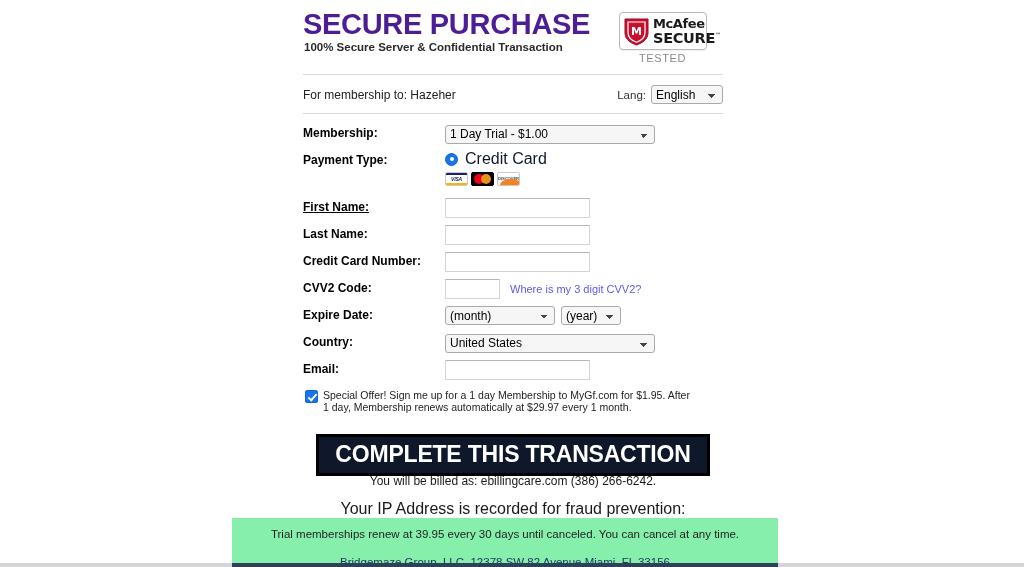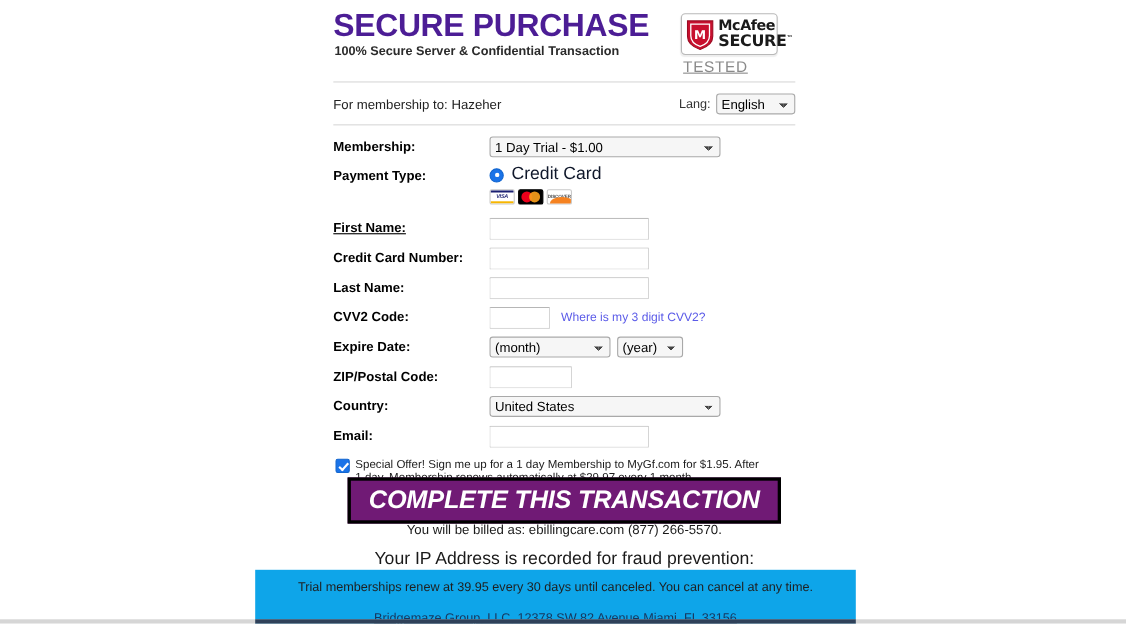--- a/index.html
+++ b/index.html
@@ -96,26 +96,25 @@
     color: #1a1a1a;
     letter-spacing: -0.3px;
     margin-top: 1px;
     font-family: "DejaVu Sans", sans-serif;
   }
   .mc-tm {
     font-size: 6px;
     vertical-align: super;
   }
   .tested {
-    font-size: 14px;
+    font-size: 11px;
     color: #8a8a8a;
     letter-spacing: 0.6px;
     margin-top: 2px;
-    margin-left: 2px;
-    text-decoration: underline;
+    margin-left: 20px;
   }
 
   .hrule {
     position: absolute;
     left: 303px;
     top: 74px;
     width: 420px;
     height: 1px;
     background: #d8d8d8;
   }
@@ -362,31 +361,30 @@
   
   .submit-wrap {
     position: absolute;
     left: 303px;
     top: 434px;
     width: 420px;
     text-align: center;
   }
   .submit-btn {
     display: inline-block;
-    background: #701a75;
+    background: #0f172a;
     border: 3px solid #000;
     color: #ffffff;
     font-size: 23px;
     font-weight: bold;
     letter-spacing: -0.2px;
     padding: 4px 16px 6px 16px;
     line-height: 26px;
     font-family: "Liberation Sans", sans-serif;
     cursor: pointer;
-    font-style: italic;
   }
 
   .billing {
     position: absolute;
     left: 303px;
     top: 474px;
     width: 420px;
     text-align: center;
     font-size: 12px;
     color: #1a1a1a;
@@ -401,21 +399,21 @@
     color: #1a1a1a;
   }
 
   
   .grayfoot {
     position: absolute;
     left: 232px;
     top: 518px;
     width: 546px;
     height: 49px;
-    background: #0ea5e9;
+    background: #86efac;
     box-sizing: border-box;
   }
   .gf-line1 {
     position: absolute;
     left: 0; right: 0;
     top: 10px;
     text-align: center;
     font-size: 11.5px;
     color: #1f1f1f;
   }
@@ -528,28 +526,28 @@
     </div>
 
     <div class="row" style="margin-top:12px;text-decoration:underline;">
       <div class="lbl">First Name:</div>
       <div class="fld">
         <input class="ui-text" style="width: 145px;" type="text" value="">
       </div>
     </div>
 
     <div class="row">
-      <div class="lbl">Credit Card Number:</div>
+      <div class="lbl">Last Name:</div>
       <div class="fld">
         <input class="ui-text" style="width: 145px;" type="text" value="">
       </div>
     </div>
 
     <div class="row">
-      <div class="lbl">Last Name:</div>
+      <div class="lbl">Credit Card Number:</div>
       <div class="fld">
         <input class="ui-text" style="width: 145px;" type="text" value="">
       </div>
     </div>
 
     <div class="row">
       <div class="lbl">CVV2 Code:</div>
       <div class="fld cvv-line">
         <input class="ui-text" style="width: 55px;" type="text" value="">
         <a class="cvv-link" href="#">Where is my 3 digit CVV2?</a>
@@ -561,26 +559,20 @@
       <div class="fld expire-line">
         <select class="ui-select" style="width:110px;">
           <option>(month)</option>
         </select>
         <select class="ui-select" style="width:60px;">
           <option>(year)</option>
         </select>
       </div>
     </div>
 
-    <div class="row">
-      <div class="lbl">ZIP/Postal Code:</div>
-      <div class="fld">
-        <input class="ui-text" style="width: 75px;" type="text" value="">
-      </div>
-    </div>
 
     <div class="row">
       <div class="lbl">Country:</div>
       <div class="fld">
         <select class="ui-select" style="width:210px;">
           <option>United States</option>
         </select>
       </div>
     </div>
 
@@ -594,21 +586,21 @@
     <div class="offer-row">
       <span class="chk"></span>
       <span class="offer-text">Special Offer! Sign me up for a 1 day Membership to MyGf.com for $1.95. After 1 day, Membership renews automatically at $29.97 every 1 month.</span>
     </div>
   </div>
 
   <div class="submit-wrap">
     <button class="submit-btn">COMPLETE THIS TRANSACTION</button>
   </div>
 
-  <div class="billing">You will be billed as: ebillingcare.com (877) 266-5570.</div>
+  <div class="billing">You will be billed as: ebillingcare.com (386) 266-6242.</div>
   <div class="ipline">Your IP Address is recorded for fraud prevention: "175.176.83.38".</div>
 
   <div class="grayfoot">
     <div class="gf-line1">Trial memberships renew at 39.95 every 30 days until canceled. You can cancel at any time.</div>
     <div class="gf-line2">Bridgemaze Group, LLC, 12378 SW 82 Avenue Miami, FL 33156</div>
   </div>
 
   <div class="bottom-strip"></div>
   <div class="bottom-strip-dark"></div>
 </div>

